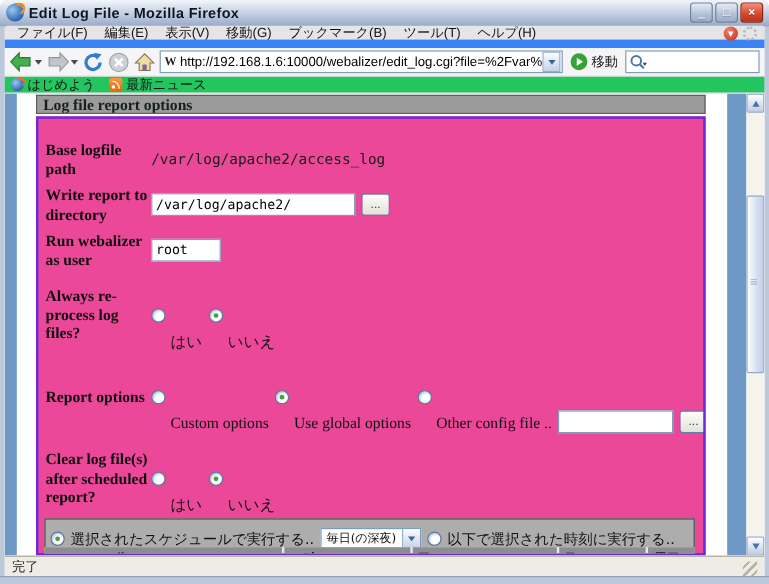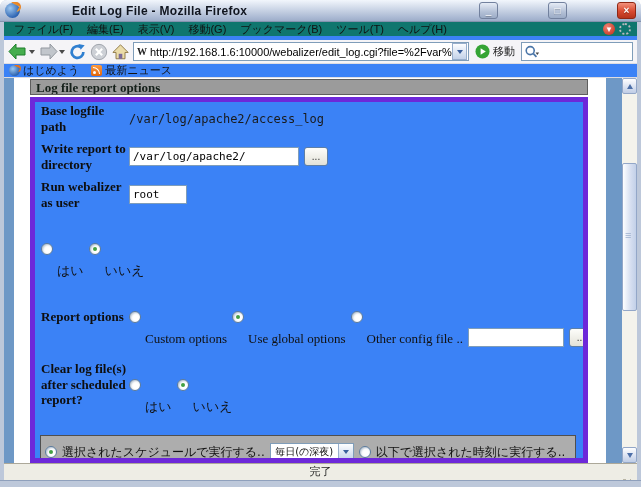--- a/index.html
+++ b/index.html
@@ -5,36 +5,36 @@
   html,body{margin:0;padding:0;background:#fff;}
   body{width:641px;height:487px;font-family:"Liberation Sans",sans-serif;position:relative;overflow:hidden;}
   *{box-sizing:border-box;}
 
   .window{position:absolute;inset:0;background:#fff;border-left:4px solid #BDC8DA;border-right:4px solid #BDC8DA;
           border-bottom:0;border-radius:7px 7px 0 0; box-shadow:inset 0 0 0 1px #8FA0BC;}
 
   
   .titlebar{position:absolute;top:0;left:-4px;right:-4px;height:22px;border-radius:7px 7px 0 0;
     background:linear-gradient(#F2F6FC,#CBD5E6 45%,#A9B8D2 85%,#9DADC9);
-    display:flex;align-items:center;padding:0 5px;border-bottom:1px solid #8493AE;gap:48px;}
+    display:flex;align-items:center;padding:0 5px;border-bottom:1px solid #8493AE;}
   .title-text{flex:1;font-size:12px;font-weight:bold;color:#10151F;letter-spacing:.3px;
     white-space:nowrap;overflow:hidden;margin-left:4px;}
   .winbtn{width:19px;height:17px;margin-left:2px;border:1px solid #72819E;border-radius:3px;
     display:flex;align-items:center;justify-content:center;font-size:10px;line-height:1;color:#fff;
     background:linear-gradient(#E6ECF6,#B3C0D6 60%,#9CACC7);text-shadow:0 1px 1px rgba(0,0,0,.35);}
   .winbtn.close{background:linear-gradient(#F2907C,#D84A30 55%,#B5341C);border-color:#8F2714;font-weight:bold;}
   .fx-logo{width:15px;height:15px;border-radius:50%;
     background:radial-gradient(circle at 35% 35%,#9CC7F0,#2E64B1 70%);position:relative;flex:0 0 auto;}
   .fx-logo::after{content:"";position:absolute;right:-1px;top:-1px;width:10px;height:10px;
     border-radius:0 8px 8px 0;background:radial-gradient(circle at 20% 80%,#FFC24A,#E06A12);
     clip-path:polygon(0 0,100% 0,100% 100%,55% 100%,85% 45%,30% 20%);}
 
   
-  .menubar{position:absolute;top:22px;left:0;right:0;height:18px;background:#0f766e;
-    display:flex;align-items:center;font-size:11px;color:#111;border-bottom:4px solid #3b82f6;padding-left:3px;}
+  .menubar{position:absolute;top:22px;left:0;right:0;height:18px;background:#e5e5e5;
+    display:flex;align-items:center;font-size:11px;color:#111;border-bottom:7px solid #3b82f6;padding-left:3px;}
   .menu-item{padding:1px 7px;white-space:nowrap;}
   .menubar-right{margin-left:auto;display:flex;align-items:center;gap:4px;padding-right:6px;}
   .noti-icon{width:12px;height:12px;border-radius:50%;background:radial-gradient(circle at 35% 30%,#F08070,#C22B14);
     color:#fff;font-size:9px;line-height:12px;text-align:center;}
   .throbber{width:12px;height:12px;border-radius:50%;border:2px dotted #B9B9BE;}
 
   
   .navbar{position:absolute;top:40px;left:0;right:0;height:24px;background:#F5F4F7;border-bottom:1px solid #DEDDE2;
     display:flex;align-items:center;gap:3px;padding:0 4px;}
   .tbtn{display:flex;align-items:center;flex:0 0 auto;}
@@ -42,40 +42,40 @@
   .urlbox{flex:1;height:19px;background:#fff;border:1px solid #7F9DB9;display:flex;align-items:center;padding:0 1px 0 3px;min-width:0;}
   .favicon{font:bold 10px "Liberation Serif",serif;color:#222;flex:0 0 auto;margin-right:3px;}
   .urlinput{flex:1;border:0;outline:0;font-size:11px;color:#000;min-width:0;height:15px;padding:0;background:transparent;}
   .urldrop{width:15px;height:17px;background:linear-gradient(#FDFEFF,#DCE5F3 55%,#C3D2E9);border:1px solid #98AECB;
     display:flex;align-items:center;justify-content:center;flex:0 0 auto;}
   .gobtn{display:flex;align-items:center;gap:3px;font-size:11px;color:#111;padding:0 3px;flex:0 0 auto;}
   .searchbox{width:112px;height:19px;background:#fff;border:1px solid #7F9DB9;display:flex;align-items:center;padding:0 2px;flex:0 0 auto;}
   .searchinput{flex:1;border:0;outline:0;font-size:11px;min-width:0;background:transparent;}
 
   
-  .bmbar{position:absolute;top:64px;left:0;right:0;height:14px;background:#3b82f6;border-bottom:1px solid #DEDDE2;
+  .bmbar{position:absolute;top:64px;left:0;right:0;height:14px;background:#22c55e;border-bottom:1px solid #DEDDE2;
     display:flex;align-items:center;gap:4px;font-size:11px;color:#111;padding:0 5px;}
   .bm-item{display:flex;align-items:center;gap:3px;padding-right:8px;}
   .mini-fx{width:11px;height:11px;border-radius:50%;background:radial-gradient(circle at 35% 35%,#9CC7F0,#2E64B1 70%);position:relative;}
   .mini-fx::after{content:"";position:absolute;right:-1px;top:0;width:7px;height:7px;border-radius:0 6px 6px 0;
     background:#E8721A;clip-path:polygon(0 0,100% 0,100% 100%,60% 100%,85% 45%,25% 18%);}
   .rss-icon{width:11px;height:11px;border-radius:2px;background:linear-gradient(#FC9A3F,#E2660C);position:relative;}
   .rss-icon::after{content:"";position:absolute;left:2px;bottom:2px;width:3px;height:3px;border-radius:50%;background:#fff;}
   .rss-icon::before{content:"";position:absolute;left:2px;bottom:2px;width:6px;height:6px;border-radius:0 8px 0 0;
     border-top:1.5px solid #fff;border-right:1.5px solid #fff;}
 
   
   .content{position:absolute;top:78px;left:0;right:0;height:385px;background:#fff;overflow:hidden;}
   .stripe{position:absolute;top:0;bottom:0;background:#6E98C6;}
   .stripe.left{left:0;width:10px;}
   .stripe.right{right:15px;width:16px;}
   .section-header{position:absolute;left:26px;width:558px;top:1px;height:16px;background:#9B9B9B;
     border:1px solid #5E5E5E;color:#15201A;font:bold 13px/15px "Liberation Serif",serif;padding:0 5px;overflow:hidden;}
-  .form-box{position:absolute;left:26px;width:558px;top:19px;bottom:0;background:#3b82f6;border:5px solid #6d28d9;
-    padding:1px 6px;overflow:hidden;}
+  .form-box{position:absolute;left:26px;width:558px;top:19px;bottom:0;background:#ec4899;border:2px solid #6d28d9;
+    padding:18px 6px;overflow:hidden;}
   .form-row{display:flex;margin-bottom:7px;align-items:center;}
   .field-label{width:88px;flex:0 0 auto;font:bold 13px/1.2 "Liberation Serif",serif;color:#0E0E0E;}
   .field-area{flex:1;display:flex;align-items:flex-end;gap:5px;font:13px "Liberation Serif","DejaVu Sans",serif;color:#111;flex-wrap:nowrap;}
   .static-val{font:12px "DejaVu Sans Mono",monospace;color:#1A1A1A;white-space:nowrap;}
   .ti{height:19px;border:1px solid #7F9DB9;background:#fff;font:11px "DejaVu Sans Mono",monospace;padding:1px 3px;outline:0;}
   .browse-btn{height:19px;width:24px;border:1px solid #5E7FA6;border-radius:3px;background:linear-gradient(#FDFDFA,#E3E2D8);
     font:10px "Liberation Sans",sans-serif;color:#333;line-height:15px;}
   .radio-wrap{display:flex;align-items:center;gap:4px;flex:0 0 auto;}
   .radio{width:12px;height:12px;border-radius:50%;background:#fff;border:1px solid #58789A;
     box-shadow:inset 1px 1px 2px rgba(90,120,150,.45);position:relative;flex:0 0 auto;}
@@ -104,21 +104,21 @@
     border:1px solid #93A7C8;border-radius:2px;display:flex;align-items:center;justify-content:center;}
   .sbtn.up{top:0;} .sbtn.down{bottom:0;}
   .arr-up{width:0;height:0;border-left:3px solid transparent;border-right:3px solid transparent;border-bottom:5px solid #4D6FA8;}
   .arr-down{width:0;height:0;border-left:3px solid transparent;border-right:3px solid transparent;border-top:5px solid #4D6FA8;}
   .sthumb{position:absolute;left:0;right:0;top:85px;height:148px;background:linear-gradient(90deg,#FDFEFF,#D5DEF0 60%,#C2D0E8);
     border:1px solid #93A7C8;border-radius:2px;}
   .sthumb::after{content:"≡";position:absolute;left:2px;top:50%;margin-top:-8px;color:#9FB1CE;font-size:11px;}
 
   
   .statusbar{position:absolute;left:0;right:0;top:463px;height:17px;background:#EEEDE5;border-top:1px solid #ACA899;
-    display:flex;align-items:center;font-size:11px;color:#222;padding:0 6px;flex-direction:column;}
+    display:flex;align-items:center;font-size:11px;color:#222;padding:0 6px;}
   .grip{margin-left:auto;width:12px;height:12px;
     background:repeating-linear-gradient(135deg,transparent 0 3px,#B9B5A4 3px 5px);align-self:flex-end;}
   .bottomband{position:absolute;left:-4px;right:-4px;top:480px;height:7px;background:#BDC8DA;border-top:1px solid #8FA0BC;}
 
   svg{display:block;}
 </style>
 </head>
 <body>
 
 <div class="window">
@@ -232,20 +232,21 @@
               <button class="browse-btn">...</button>
             </div>
           </div>
           <div class="form-row">
             <div class="field-label">Run webalizer as user</div>
             <div class="field-area">
               <input class="ti" value="root" style="width: 58px;">
             </div>
           </div>
           <div class="form-row">
+            <div class="field-label">Always re-process log files?</div>
             <div class="field-area">
               <span class="radio-wrap">
                 <span class="radio"></span>
                 <span class="radio-label">はい</span>
               </span>
               <span class="radio-wrap">
                 <span class="radio checked"></span>
                 <span class="radio-label">いいえ</span>
               </span>
             </div>

